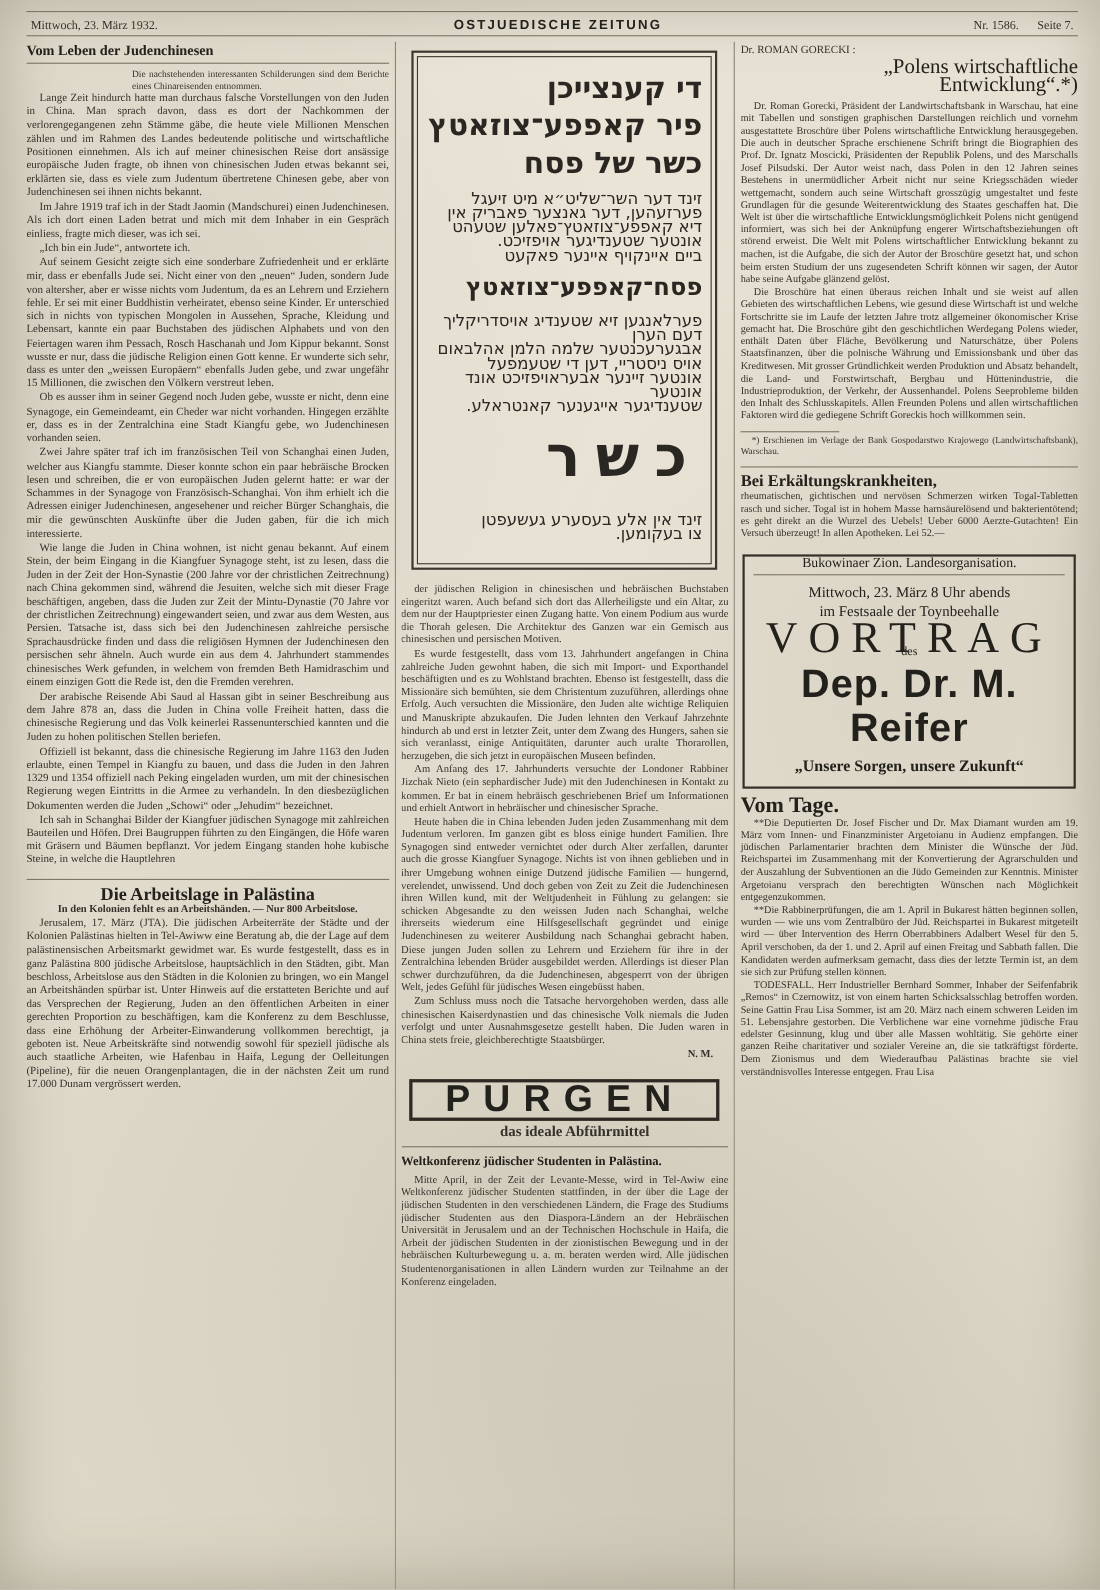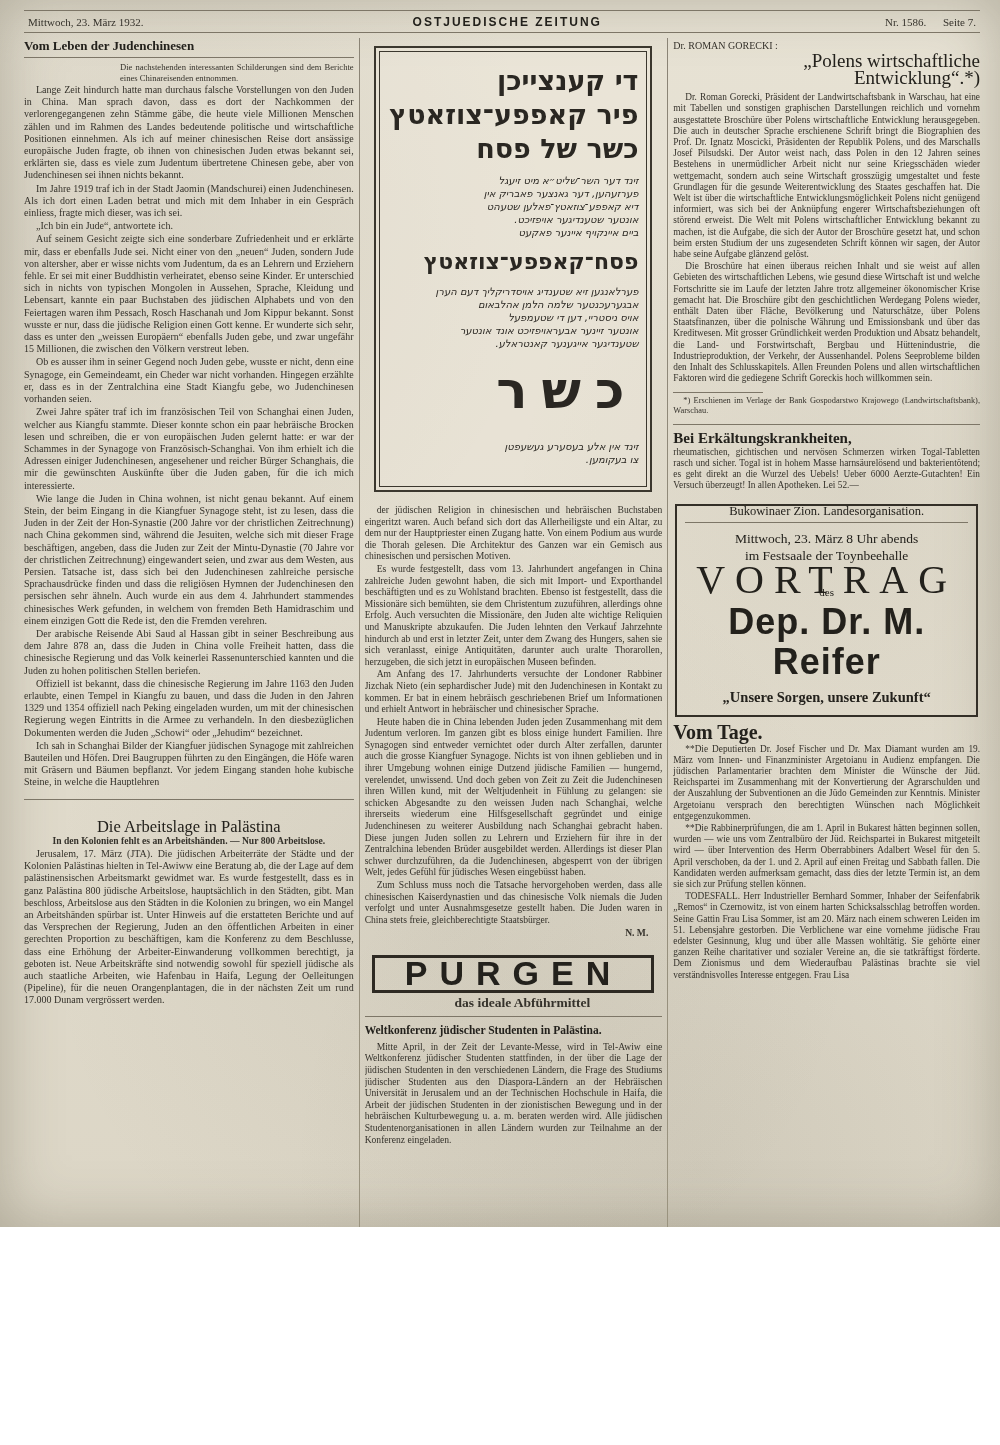--- a/index.html
+++ b/index.html
@@ -1,18 +1,18 @@
 <!DOCTYPE html>
 <html><head>
 <meta charset="utf-8">
 <style>
   html,body{margin:0;padding:0;}
   .page{
     position:relative;
-    width:1000px;height:1227px;
+    width:1000px;height:1445px;
     margin:0 auto;
     overflow:hidden;
     color:#35322b;
     background-color:#e2ddcf;
     background-image:
       radial-gradient(circle at 12% 18%, rgba(110,100,80,0.10), transparent 32%),
       radial-gradient(circle at 85% 40%, rgba(110,100,80,0.07), transparent 30%),
       radial-gradient(circle at 45% 75%, rgba(95,90,75,0.08), transparent 38%),
       radial-gradient(circle at 70% 95%, rgba(95,90,75,0.10), transparent 30%),
       linear-gradient(#e7e2d4,#dcd6c6);
@@ -49,36 +49,36 @@
   .art1-title{
     font-size:13px;font-weight:bold;color:#23211c;margin:2px 0 4px 0;
     border-bottom:1px solid #7d7667;padding-bottom:5px;
   }
   .art1-intro{
     font-size:8.6px;line-height:10.4px;margin:2px 0 8px 96px;text-indent:0;
   }
   .col1 p{margin-bottom:1px;}
   .art2{margin-top:10px;}
   .art2-title{
-    font-size:16.5px;font-weight:normal;color:#23211c;text-align:center;
-    border-top:1px solid #7d7667;padding-top:21px;margin:4px 0 2px 0;
+    font-size:16.5px;font-weight:bold;color:#23211c;text-align:center;
+    border-top:1px solid #7d7667;padding-top:7px;margin:4px 0 2px 0;
   }
   .art2-sub{font-size:9.6px;font-weight:bold;text-align:center;text-indent:0;margin-bottom:6px;}
   
   .hebrew-box{
     width:268px;margin:8px auto 12px auto;
     border:2px solid #3b372e;padding:3px;background:rgba(240,236,224,0.35);
   }
   .hebrew-inner{
     border:1px solid #3b372e;padding:12px 8px;text-align:right;
     direction:rtl;font-family:"DejaVu Sans", sans-serif;color:#2a2722;
   }
   .heb-big{font-size:27px;font-weight:bold;line-height:34px;}
   .heb-med{font-size:22px;font-weight:bold;line-height:30px;margin:6px 0;}
-  .heb-small{font-size:10px;line-height:13px;white-space:pre-line;margin:8px 0;font-style:italic;}
+  .heb-small{font-size:15px;line-height:13px;white-space:pre-line;margin:8px 0;}
   .heb-huge{font-size:52px;font-weight:bold;letter-spacing:14px;line-height:60px;margin:10px 0 20px 0;}
   .col2 p{margin-bottom:1px;}
   .signature{text-align:right;text-indent:0;font-weight:bold;padding-right:14px;margin-top:2px;}
   .purgen-box{
     width:236px;margin:16px auto 4px auto;
     border:3px solid #2e2a23;padding:10px 20px;text-align:center;
   }
   .purgen-word{
     font-family:"Liberation Sans", sans-serif;font-weight:bold;
     font-size:34px;letter-spacing:12px;color:#23211c;

